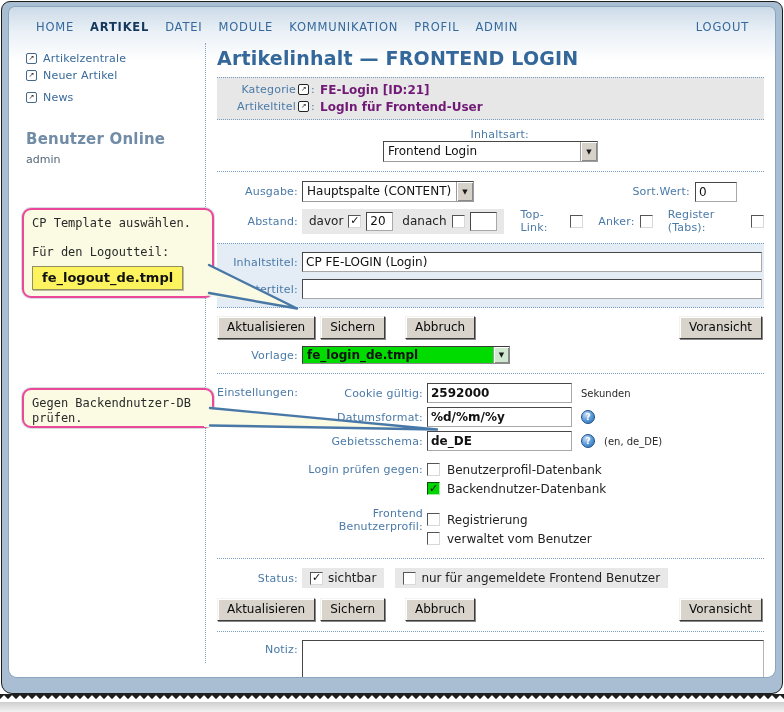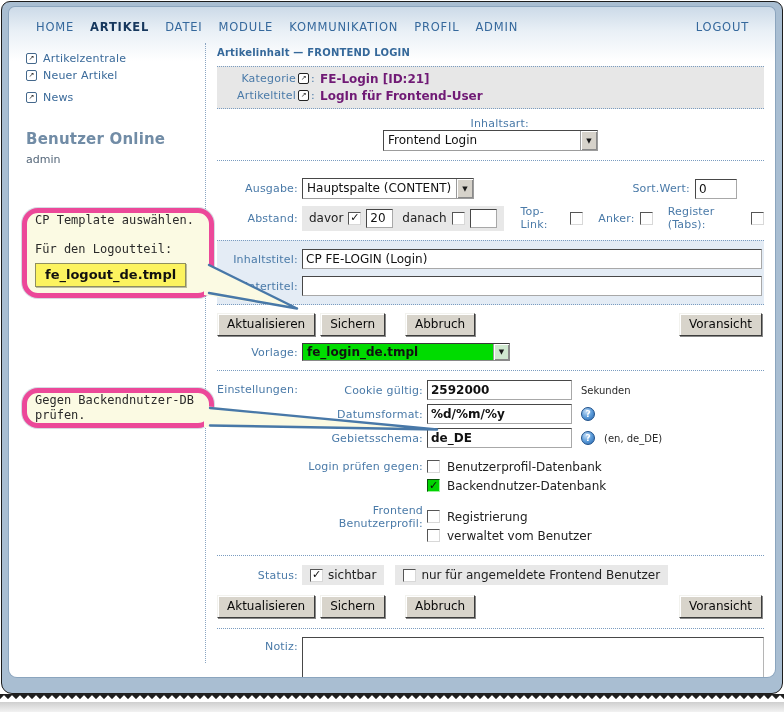--- a/index.html
+++ b/index.html
@@ -36,21 +36,21 @@
   .icon-box { width:11px; height:11px; border:1px solid #44688c; background:#fff; border-radius:2px;
               display:inline-flex; align-items:center; justify-content:center;
               font-size:7px; color:#1a1a1a; line-height:1; }
   .icon-box::after { content:"↗"; }
   .slink.gap { margin-top:9px; }
   .users-title { margin-top:26px; font-size:15px; font-weight:700; color:#718ca6; letter-spacing:.2px; }
   .user-name { margin-top:5px; font-size:11px; color:#55677a; }
 
   
   .main { flex:1; padding:2px 11px 0 11px; }
-  .title { font-size:10px; font-weight:700; color:#35689a; letter-spacing:.2px; margin:2px 0 8px 0; }
+  .title { font-size:19px; font-weight:700; color:#35689a; letter-spacing:.2px; margin:2px 0 8px 0; }
   .dotsep { border-top:1px dotted #7a9cc0; }
   label, .lbl { font-size:11px; color:#4a7aa8; letter-spacing:.2px; }
 
   .meta { background:#e7e7e7; border-top:1px dotted #7a9cc0; border-bottom:1px dotted #7a9cc0; padding:3px 0 4px; }
   .meta .mrow { display:flex; align-items:center; height:17px; }
   .meta .mlabel { width:98px; display:flex; justify-content:flex-end; align-items:center; gap:2px; }
   .meta .mlabel .icon-box { border-color:#222; }
   .meta .mval { font-size:12px; font-weight:700; color:#701a75; margin-left:5px; }
 
   .frow { display:flex; align-items:center; }
@@ -111,22 +111,22 @@
   .statusrow { display:flex; align-items:center; margin:9px 0 10px; }
   .statusrow .graygrp { padding:3px 8px; }
   .statusrow .gap2 { width:11px; }
 
   textarea.notiz { width:462px; height:88px; resize:none; background:#fff;
          border:1px solid; border-color:#474747 #b5b5b5 #b5b5b5 #474747;
          font-family:"DejaVu Sans","Liberation Sans",sans-serif; font-size:12px; }
   .ta-wrap { position:relative; flex:1; }
 
   
-  .callout { position:absolute; background:#fbfae3; border:5px solid #ec4899; border-radius:16px;
-             padding:0 8px; z-index:11; box-shadow:0 0 0 1px rgba(90,110,140,.25); }
+  .callout { position:absolute; background:#fbfae3; border:2px solid #ec4899; border-radius:9px;
+             padding:6px 8px; z-index:11; box-shadow:0 0 0 1px rgba(90,110,140,.25); }
   .callout .cl-line { font-family:"DejaVu Sans Mono","Liberation Mono",monospace;
                       font-size:12px; color:#2a2a2a; line-height:15px; white-space:nowrap; }
   .callout .cl-gap { height:14px; }
   .cl-hl { display:inline-block; margin-top:6px; background:#fcf35f; border:1px solid #8f8f5f;
            box-shadow:1px 1px 0 rgba(90,90,60,.4); padding:3px 9px 4px;
            font-size:13px; font-weight:700; color:#101010; }
   #callout-1 { left:22px; top:208px; width:192px; height:90px; }
   #callout-2 { left:22px; top:388px; width:192px; height:40px; }
   svg.tails { position:absolute; inset:0; z-index:12; pointer-events:none; }
 </style>
@@ -196,21 +196,21 @@
         <div class="frow" style="margin:8px 0 9px;flex-direction:column;">
           <span class="lbl lblcol">Inhaltsart:</span>
           <span class="sel" style="width:215px;">
             <span class="txt">Frontend Login</span>
             <span class="btn"></span>
           </span>
         </div>
 
         <div class="dotsep"></div>
 
-        <div class="frow" style="margin:17px 0 6px;justify-content:flex-end;">
+        <div class="frow" style="margin:9px 0 6px;justify-content:flex-end;">
           <span class="lbl lblcol">Ausgabe:</span>
           <span class="sel" style="width:172px;">
             <span class="txt">Hauptspalte (CONTENT)</span>
             <span class="btn"></span>
           </span>
           <span style="flex:1"></span>
           <span class="lbl">Sort.Wert:</span>
           <input class="inp" style="width: 42px; margin: 0px 27px 0px 5px;" value="0">
         </div>
 

